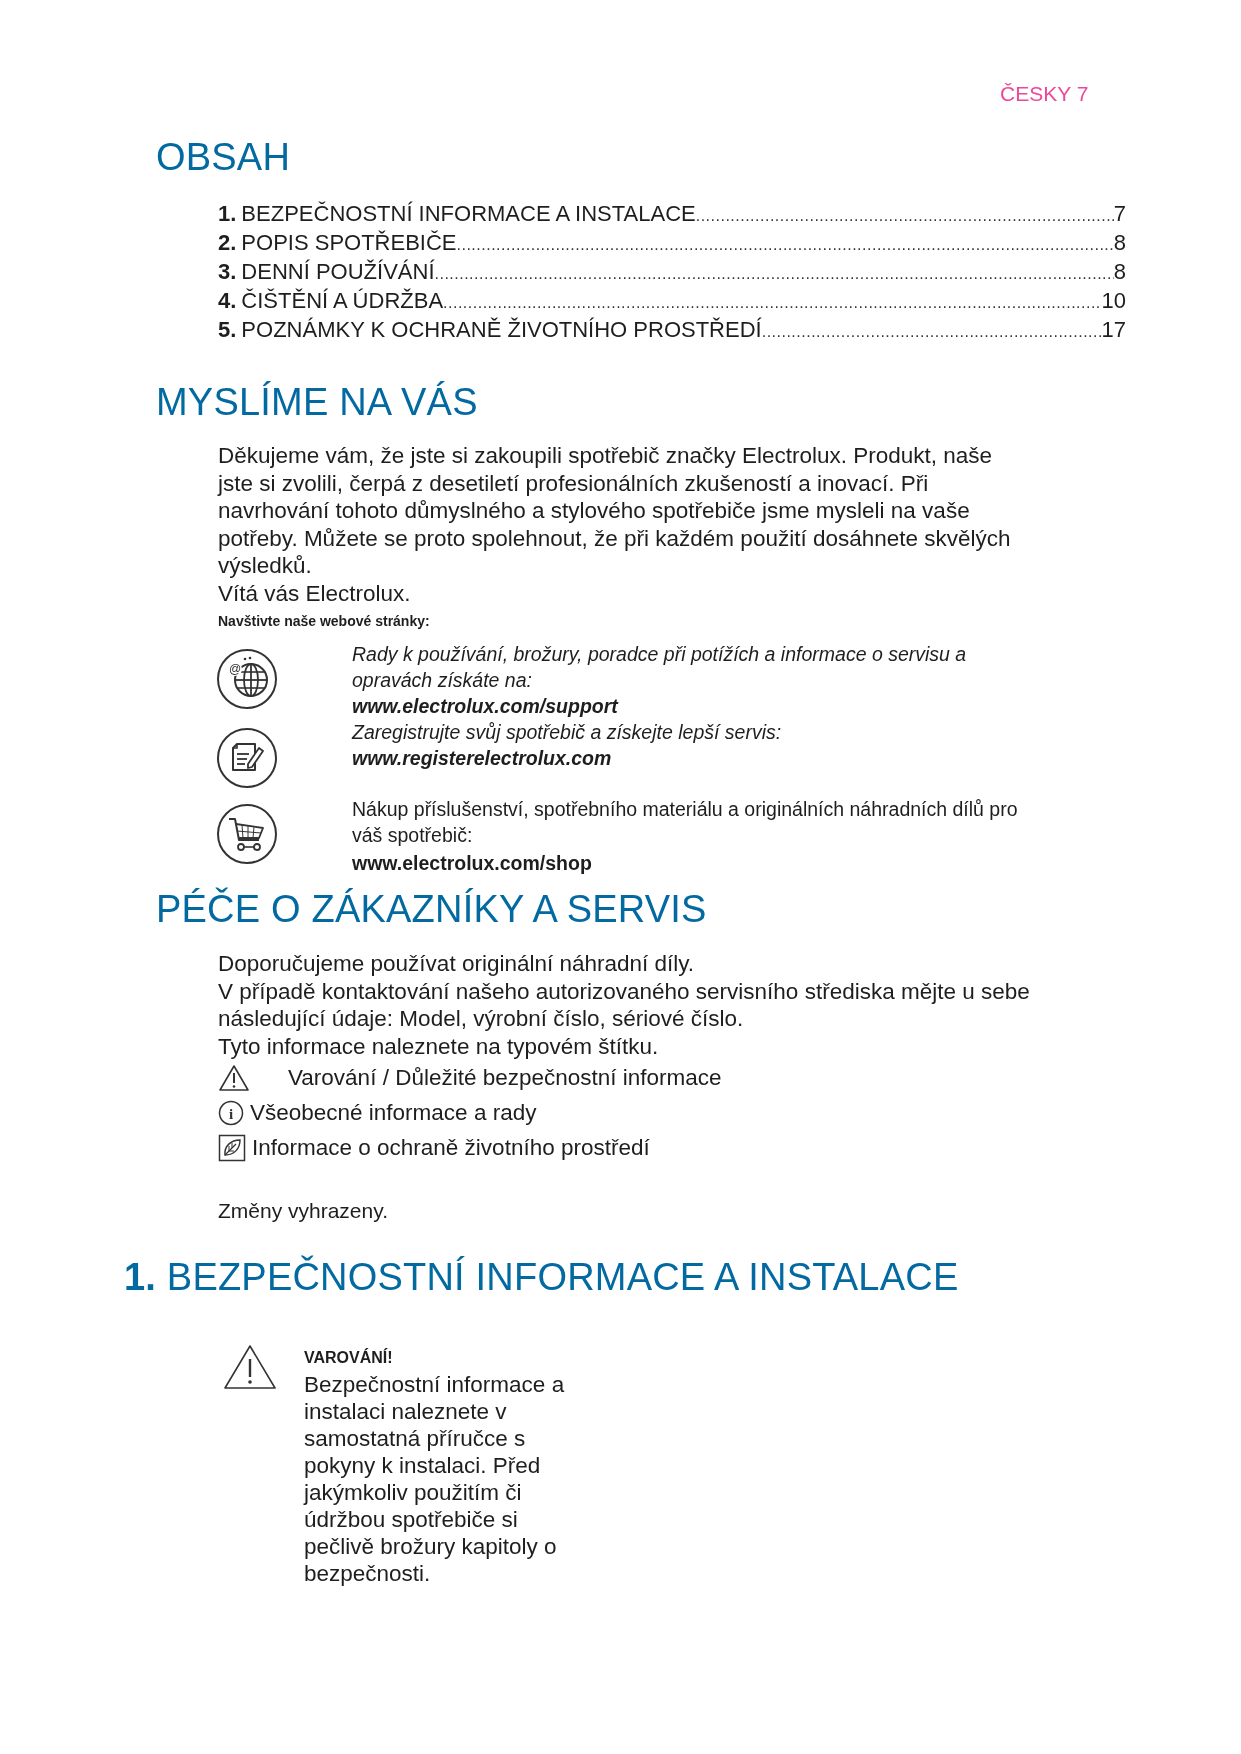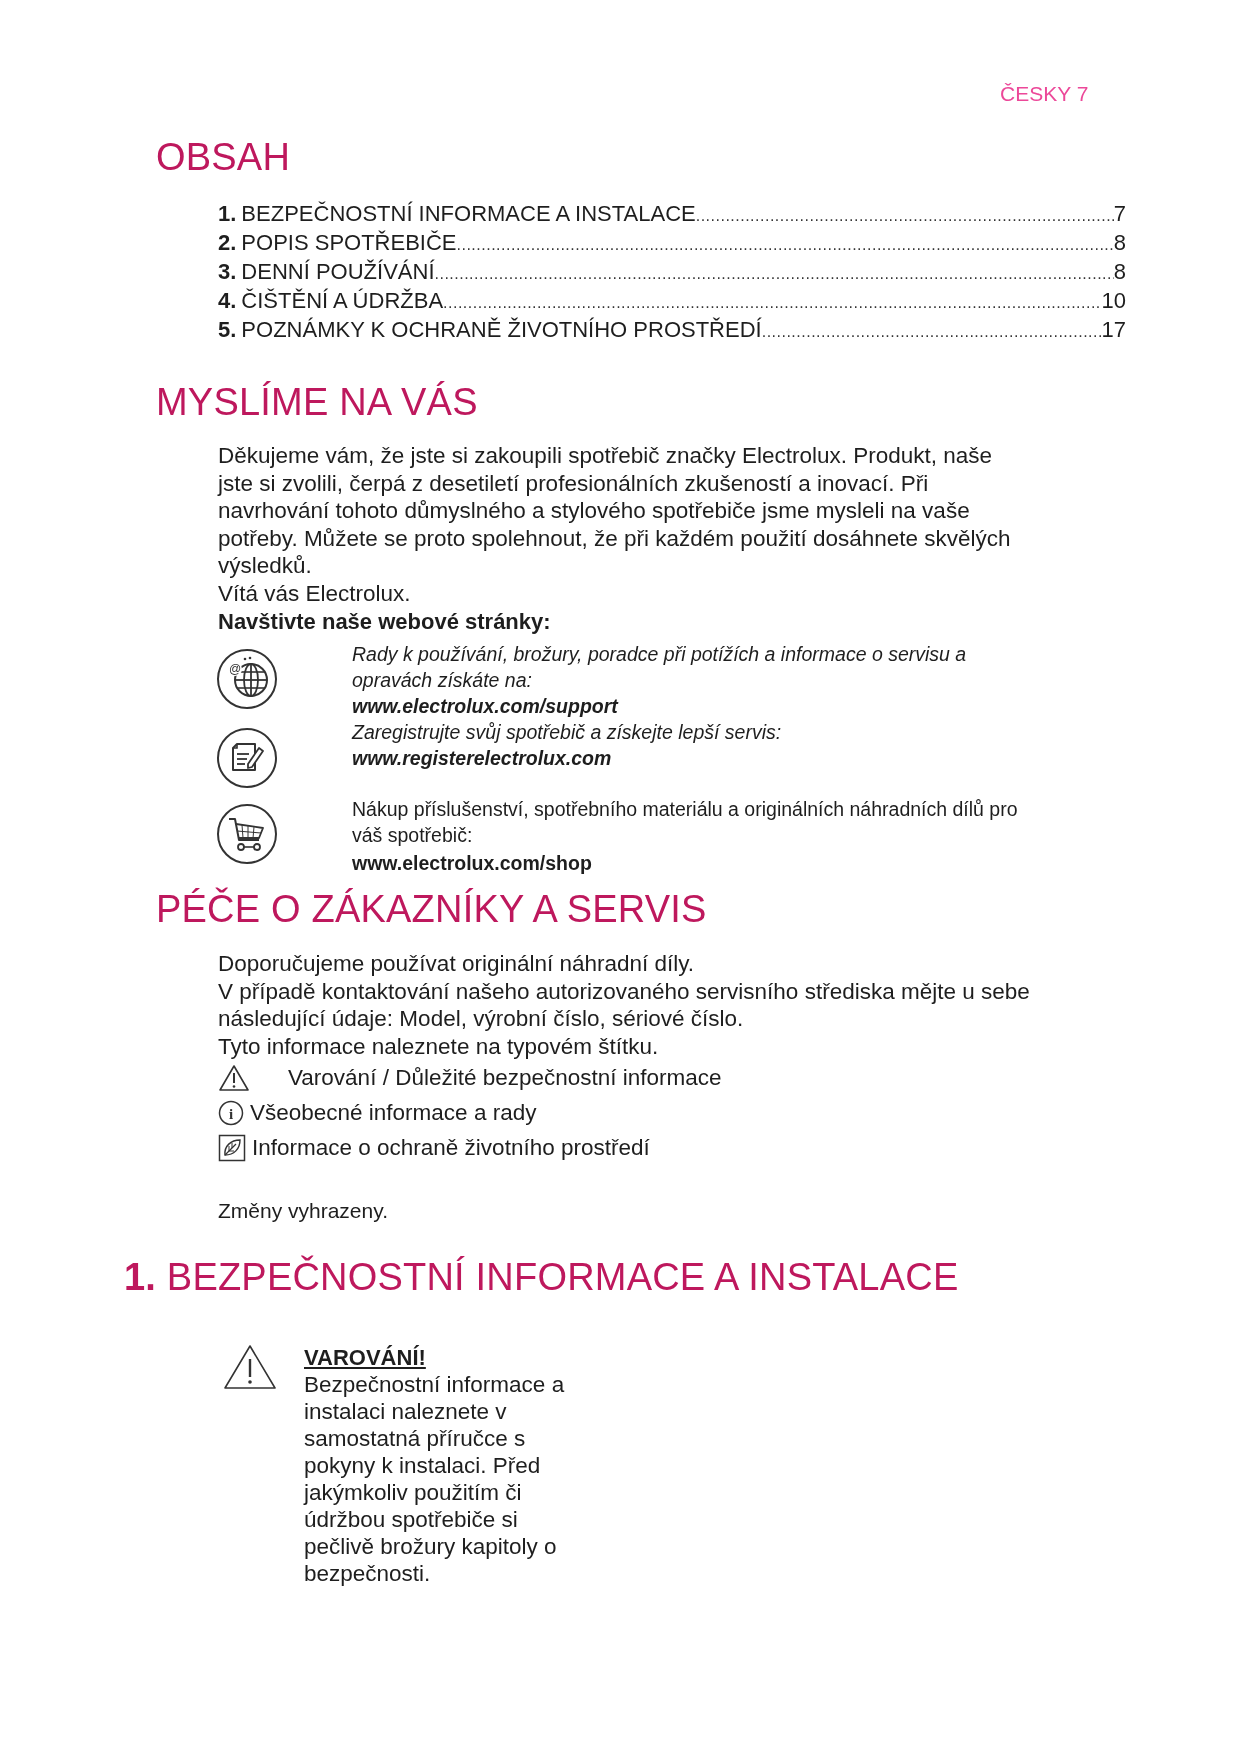--- a/index.html
+++ b/index.html
@@ -2,21 +2,21 @@
 <html><head>
 <meta charset="utf-8">
 <style>
   html, body { margin: 0; padding: 0; background: #ffffff; }
   body {
     width: 1241px; height: 1754px; position: relative; overflow: hidden;
     font-family: "Liberation Sans", sans-serif; color: #1e1e1e;
   }
   .abs { position: absolute; }
   .page-num { left: 1000px; top: 82px; font-size: 21px; font-weight: normal; color: #ec4899; }
-  .h1 { font-size: 38px; font-weight: normal; color: #be185d; white-space: nowrap; letter-spacing: 0.2px; }
+  .h1 { font-size: 38px; font-weight: normal; color: #0369a1; white-space: nowrap; letter-spacing: 0.2px; }
   .toc { left: 218px; top: 199px; width: 908px; }
   .toc-row { display: flex; align-items: baseline; font-size: 22px; height: 29px; line-height: 29px; }
   .toc-num { font-weight: bold; margin-right: 5px; }
   .toc-title { white-space: nowrap; }
   .toc-dots { flex: 1; overflow: hidden; white-space: nowrap; color: #333; font-size: 16px; letter-spacing: 0.5px; }
   .toc-dots::after { content: "................................................................................................................................................................................................................................................................................"; }
   .toc-page { white-space: nowrap; }
   .para { left: 218px; font-size: 22.5px; line-height: 27.6px; color: #1e1e1e; }
   .para p { margin: 0; }
   .bold { font-weight: bold; }
@@ -69,21 +69,21 @@
 </div>
 
 <div class="abs h1" style="left:156px; top:381px;">MYSLÍME NA VÁS</div>
 <div class="abs para" style="top:442px; width:930px;">
   <p>Děkujeme vám, že jste si zakoupili spotřebič značky Electrolux. Produkt, naše</p>
   <p>jste si zvolili, čerpá z desetiletí profesionálních zkušeností a inovací. Při</p>
   <p>navrhování tohoto důmyslného a stylového spotřebiče jsme mysleli na vaše</p>
   <p>potřeby. Můžete se proto spolehnout, že při každém použití dosáhnete skvělých</p>
   <p>výsledků.</p>
   <p>Vítá vás Electrolux.</p>
-  <p class="bold" style="font-size:22px;">Navštivte naše webové stránky:</p>
+  <p class="bold" style="font-size:14px;">Navštivte naše webové stránky:</p>
 </div>
 
 <svg class="abs icon-circle" style="left:215px; top:647px;" viewBox="0 0 64 64">
   <circle cx="32" cy="32" r="29" fill="none" stroke="#333" stroke-width="2"></circle>
   <circle cx="36" cy="33" r="16" fill="none" stroke="#333" stroke-width="2"></circle>
   <ellipse cx="36" cy="33" rx="7" ry="16" fill="none" stroke="#333" stroke-width="1.8"></ellipse>
   <line x1="36" y1="17" x2="36" y2="49" stroke="#333" stroke-width="1.8"></line>
   <line x1="20" y1="33" x2="52" y2="33" stroke="#333" stroke-width="1.8"></line>
   <line x1="22" y1="25" x2="50" y2="25" stroke="#333" stroke-width="1.6"></line>
   <line x1="22" y1="41" x2="50" y2="41" stroke="#333" stroke-width="1.6"></line>
@@ -169,21 +169,21 @@
   <span>BEZPEČNOSTNÍ INFORMACE A INSTALACE</span>
 </div>
 
 <svg class="abs" style="left:222px; top:1343px;" width="56" height="48" viewBox="0 0 56 48">
   <path d="M28 3 L53 45 H3 Z" fill="none" stroke="#333" stroke-width="1.6" stroke-linejoin="round"></path>
   <line x1="28" y1="16" x2="28" y2="34" stroke="#333" stroke-width="2.4"></line>
   <circle cx="28" cy="39" r="1.8" fill="#333"></circle>
 </svg>
 
 <div class="abs warn-text">
-  <p class="bold" style="font-size:22px;text-decoration:underline;">VAROVÁNÍ!</p>
+  <p class="bold" style="font-size:16px;">VAROVÁNÍ!</p>
   <p>Bezpečnostní informace a</p>
   <p>instalaci naleznete v</p>
   <p>samostatná příručce s</p>
   <p>pokyny k instalaci. Před</p>
   <p>jakýmkoliv použitím či</p>
   <p>údržbou spotřebiče si</p>
   <p>pečlivě brožury kapitoly o</p>
   <p>bezpečnosti.</p>
 </div>
 

